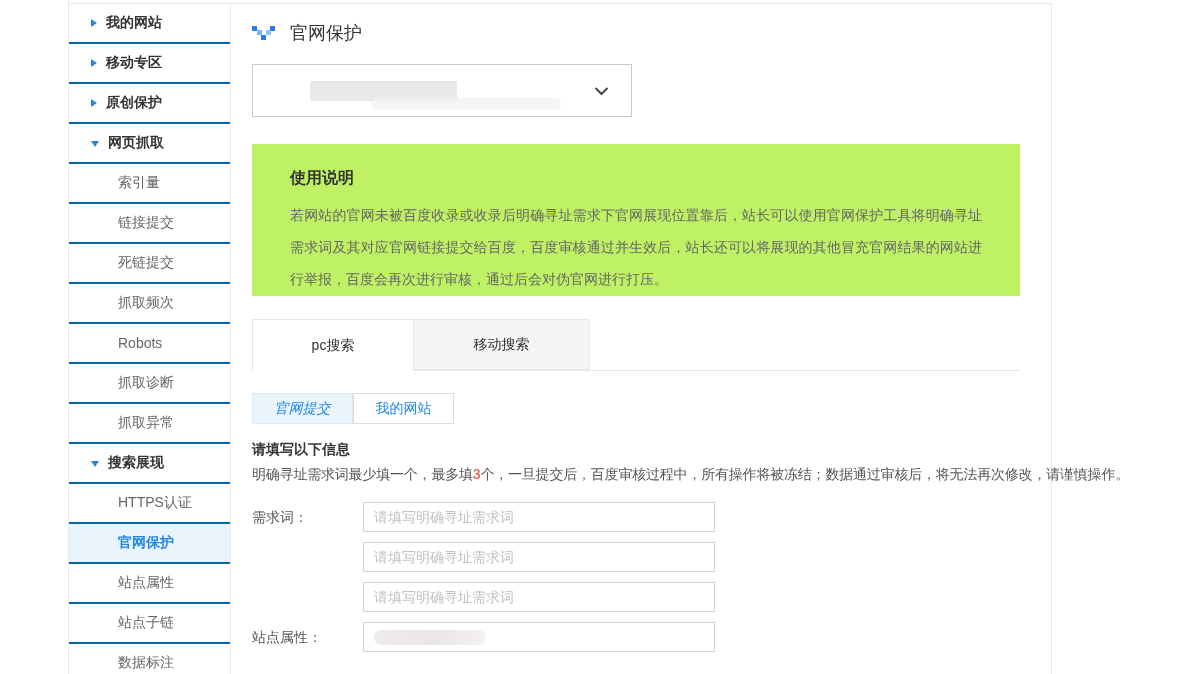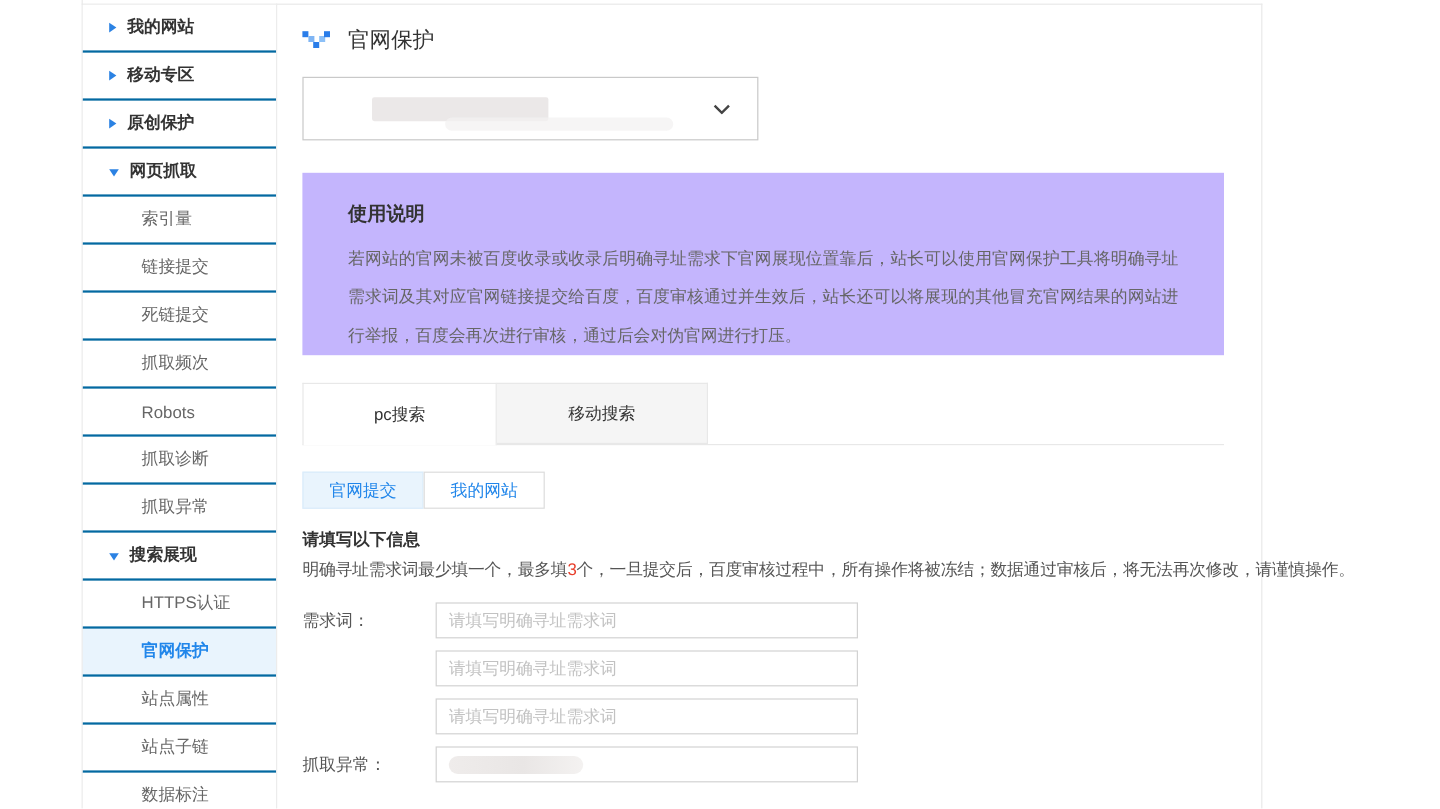--- a/index.html
+++ b/index.html
@@ -46,40 +46,40 @@
   .select-box { position: absolute; left: 0; top: 64px; width: 380px; height: 53px;
                 border: 1px solid #c9c9c9; background: #fff; cursor: pointer; }
   .blur-pill  { position: absolute; left: 57px; top: 16px; width: 147px; height: 20px;
                 background: #ebe8e8; border-radius: 2px; }
   .blur-pill2 { position: absolute; left: 118px; top: 33px; width: 190px; height: 11px;
                 background: #f3f1f1; border-radius: 6px; opacity: .75; }
   .chevron { position: absolute; right: 22px; top: 50%; transform: translateY(-50%);
              line-height: 0; }
 
   .instructions { position: absolute; left: 0; top: 144px; width: 768px; height: 152px;
-                  background: #c4b5fd; padding: 24px 38px 0; }
+                  background: #bef264; padding: 24px 38px 0; }
   .instructions h2 { margin: 0; font-size: 16px; font-weight: 700; color: #333; }
   .instructions p  { margin: 10px 0 0; font-size: 14px; color: #666;
                      line-height: 32px; text-align: justify; }
 
   .tabs { position: absolute; left: 0; top: 319px; width: 768px; height: 52px;
           display: flex; align-items: flex-start; }
   .tabs::after { content: ""; position: absolute; left: 0; right: 0; bottom: 0;
                  height: 1px; background: #e8e8e8; }
   .tab { display: flex; align-items: center; justify-content: center;
          font-size: 14px; font-weight: 400; color: #333; cursor: pointer; }
   .tab.active { width: 162px; height: 52px; background: #fff; z-index: 2;
                 border: 1px solid #e8e8e8; border-bottom: none; }
   .tab.inactive { width: 176px; height: 51px; background: #f5f5f5;
                   border: 1px solid #e8e8e8; border-left: none; }
 
   .subtabs { position: absolute; left: 0; top: 393px; display: flex; }
   .subtab { width: 101px; height: 31px; display: flex; align-items: center;
             justify-content: center; font-size: 14px; color: #2186ea; cursor: pointer; }
-  .subtab.active { background: #e9f4fd; border: 1px solid #d9ebfb; }
+  .subtab.active { background: #e9f4fd; border: 1px solid #d9ebfb; font-style: italic; }
   .subtab.plain  { background: #fff; border: 1px solid #dcdcdc; }
 
   .form-head { position: absolute; left: 0; top: 441px; font-size: 14px;
                font-weight: 700; color: #333; }
   .form-note { position: absolute; left: 0; top: 466px; font-size: 14px;
                color: #555; white-space: nowrap; letter-spacing: -0.2px; }
   .note-num { color: #e8402d; }
 
   .form { position: absolute; left: 0; top: 502px; }
   .frow { position: relative; height: 30px; margin-bottom: 10px; width: 500px; }
@@ -216,19 +216,19 @@
         <span class="flabel">需求词：</span>
         <input class="finput" type="text" placeholder="请填写明确寻址需求词" style="">
       </div>
       <div class="frow">
         <input class="finput" type="text" placeholder="请填写明确寻址需求词" style="">
       </div>
       <div class="frow">
         <input class="finput" type="text" placeholder="请填写明确寻址需求词" style="">
       </div>
       <div class="frow">
-        <span class="flabel">抓取异常：</span>
+        <span class="flabel">站点属性：</span>
         <input class="finput" type="text" style="">
         <span class="link-blur"></span>
       </div>
     </div>
   </div>
 </div>
 
 </body></html>

